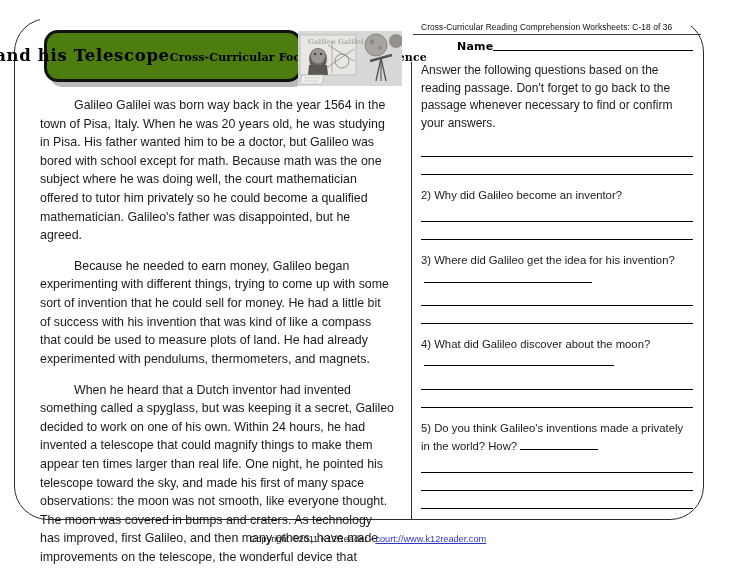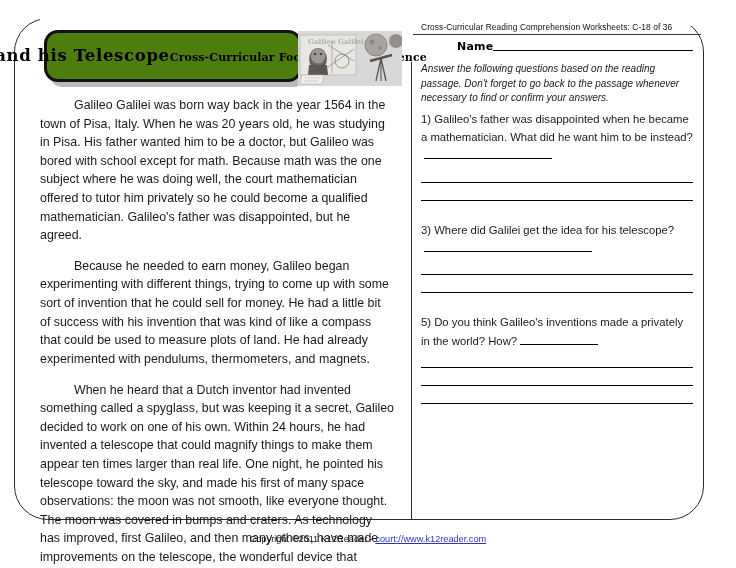--- a/index.html
+++ b/index.html
@@ -166,25 +166,24 @@
     white-space: nowrap;
   }
   .name-line {
     flex: 1;
     height: 0;
     border-bottom: 1.6px solid #000;
     margin-bottom: 2px;
   }
 
   .instructions {
-    font-size: 10px;
+    font-size: 12px;
     line-height: 1.46;
-    margin-bottom: 4px;
+    margin-bottom: 24px;
     color: #1a1a1a;
-    font-style: italic;
   }
 
   .question-block {
     margin-bottom: 2px;
   }
   .qtext {
     font-size: 11.3px;
     line-height: 1.62;
     color: #1a1a1a;
   }
@@ -284,32 +283,41 @@
 
   <div class="name-row">
     <span class="name-label">Name</span>
     <span class="name-line"></span>
   </div>
 
   <div class="instructions">Answer the following questions based on the reading passage. Don't forget to go back to the passage whenever necessary to find or confirm your answers.</div>
 
   <div id="questions-container">
       <div class="question-block">
-        <div class="qtext"><span>1)</span><span> Galileo's father was disappointed when he became a mathematician. What did he want him to be instead?</span><span class="inline-line" style="width: 128px;"></span></div>
         <div class="answer-line"></div>
         <div class="answer-line"></div>
       </div>
       <div class="qgap"></div>
+      <div class="question-block">
+        <div class="qtext"><span>2)</span><span> Why did Galileo become an inventor?</span></div>
+        <div class="answer-line"></div>
+        <div class="answer-line"></div>
+      </div>
       <div class="qgap"></div>
       <div class="question-block">
-        <div class="qtext"><span>3)</span><span> Where did Galilei get the idea for his telescope?</span><span class="inline-line" style="width: 168px;"></span></div>
+        <div class="qtext"><span>3)</span><span> Where did Galileo get the idea for his invention?</span><span class="inline-line" style="width: 168px;"></span></div>
         <div class="answer-line"></div>
         <div class="answer-line"></div>
       </div>
       <div class="qgap"></div>
+      <div class="question-block">
+        <div class="qtext"><span>4)</span><span> What did Galileo discover about the moon?</span><span class="inline-line" style="width: 190px;"></span></div>
+        <div class="answer-line"></div>
+        <div class="answer-line"></div>
+      </div>
       <div class="qgap"></div>
       <div class="question-block">
         <div class="qtext"><span>5)</span><span> Do you think Galileo's inventions made a privately in the world? How?</span><span class="inline-line" style="width: 78px;"></span></div>
         <div class="answer-line"></div>
         <div class="answer-line"></div>
         <div class="answer-line"></div>
       </div>
     </div>
 
 </div>

